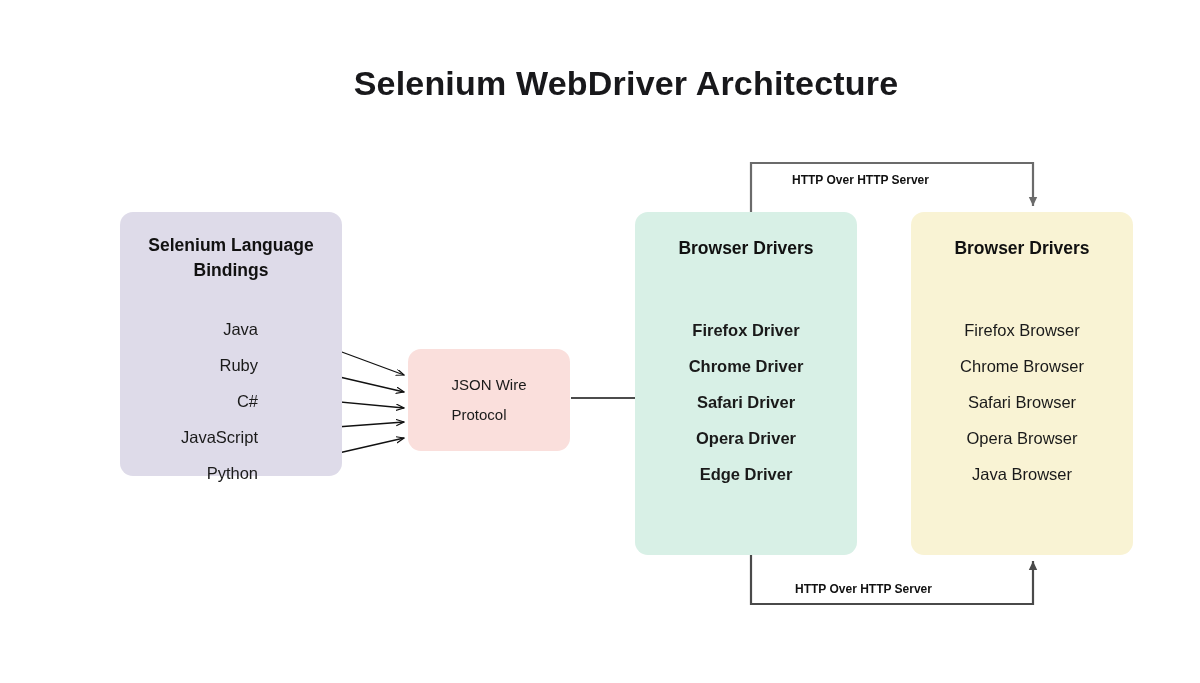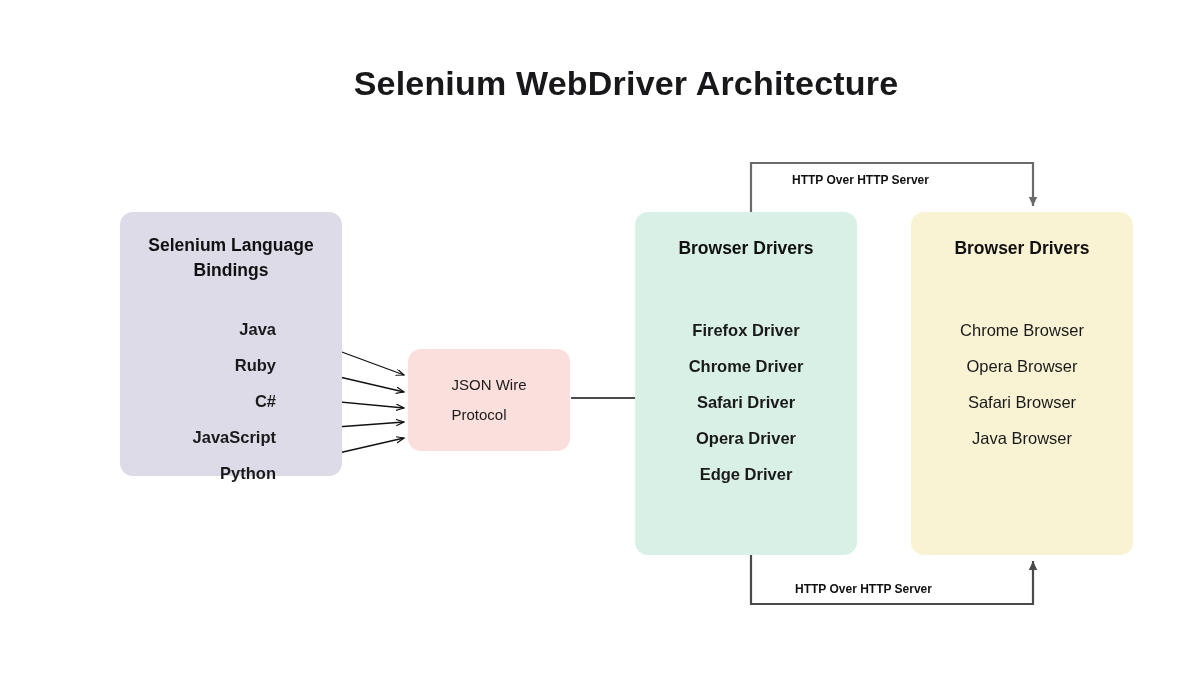--- a/index.html
+++ b/index.html
@@ -75,23 +75,22 @@
     top: 212px;
     width: 222px;
     height: 264px;
     background: #dedbe9;
   }
   #panel-bindings .panel-title {
     top: 21px;
   }
   #panel-bindings .panel-list {
     top: 99px;
-    padding-right: 66px;
+    padding-right: 84px;
     box-sizing: border-box;
-    font-weight: bold;
   }
   #panel-bindings .panel-list li {
     text-align: right;
   }
 
   
   #panel-protocol {
     left: 382px;
     top: 349px;
     width: 162px;
@@ -224,23 +223,24 @@
       <li>Chrome Driver</li>
       <li>Safari Driver</li>
       <li>Opera Driver</li>
       <li>Edge Driver</li>
     </ul>
   </div>
 
   <div class="panel" id="panel-browsers">
     <div class="panel-title">Browser Drivers</div>
     <ul class="panel-list">
+      <li>Firefox Browser</li>
       <li>Chrome Browser</li>
+      <li>Safari Browser</li>
       <li>Opera Browser</li>
-      <li>Safari Browser</li>
       <li>Java Browser</li>
     </ul>
   </div>
 
   <div class="http-label" id="http-label-top">HTTP Over HTTP Server</div>
 
   <div class="http-label" id="http-label-bottom">HTTP Over HTTP Server</div>
 
 </div>
 

